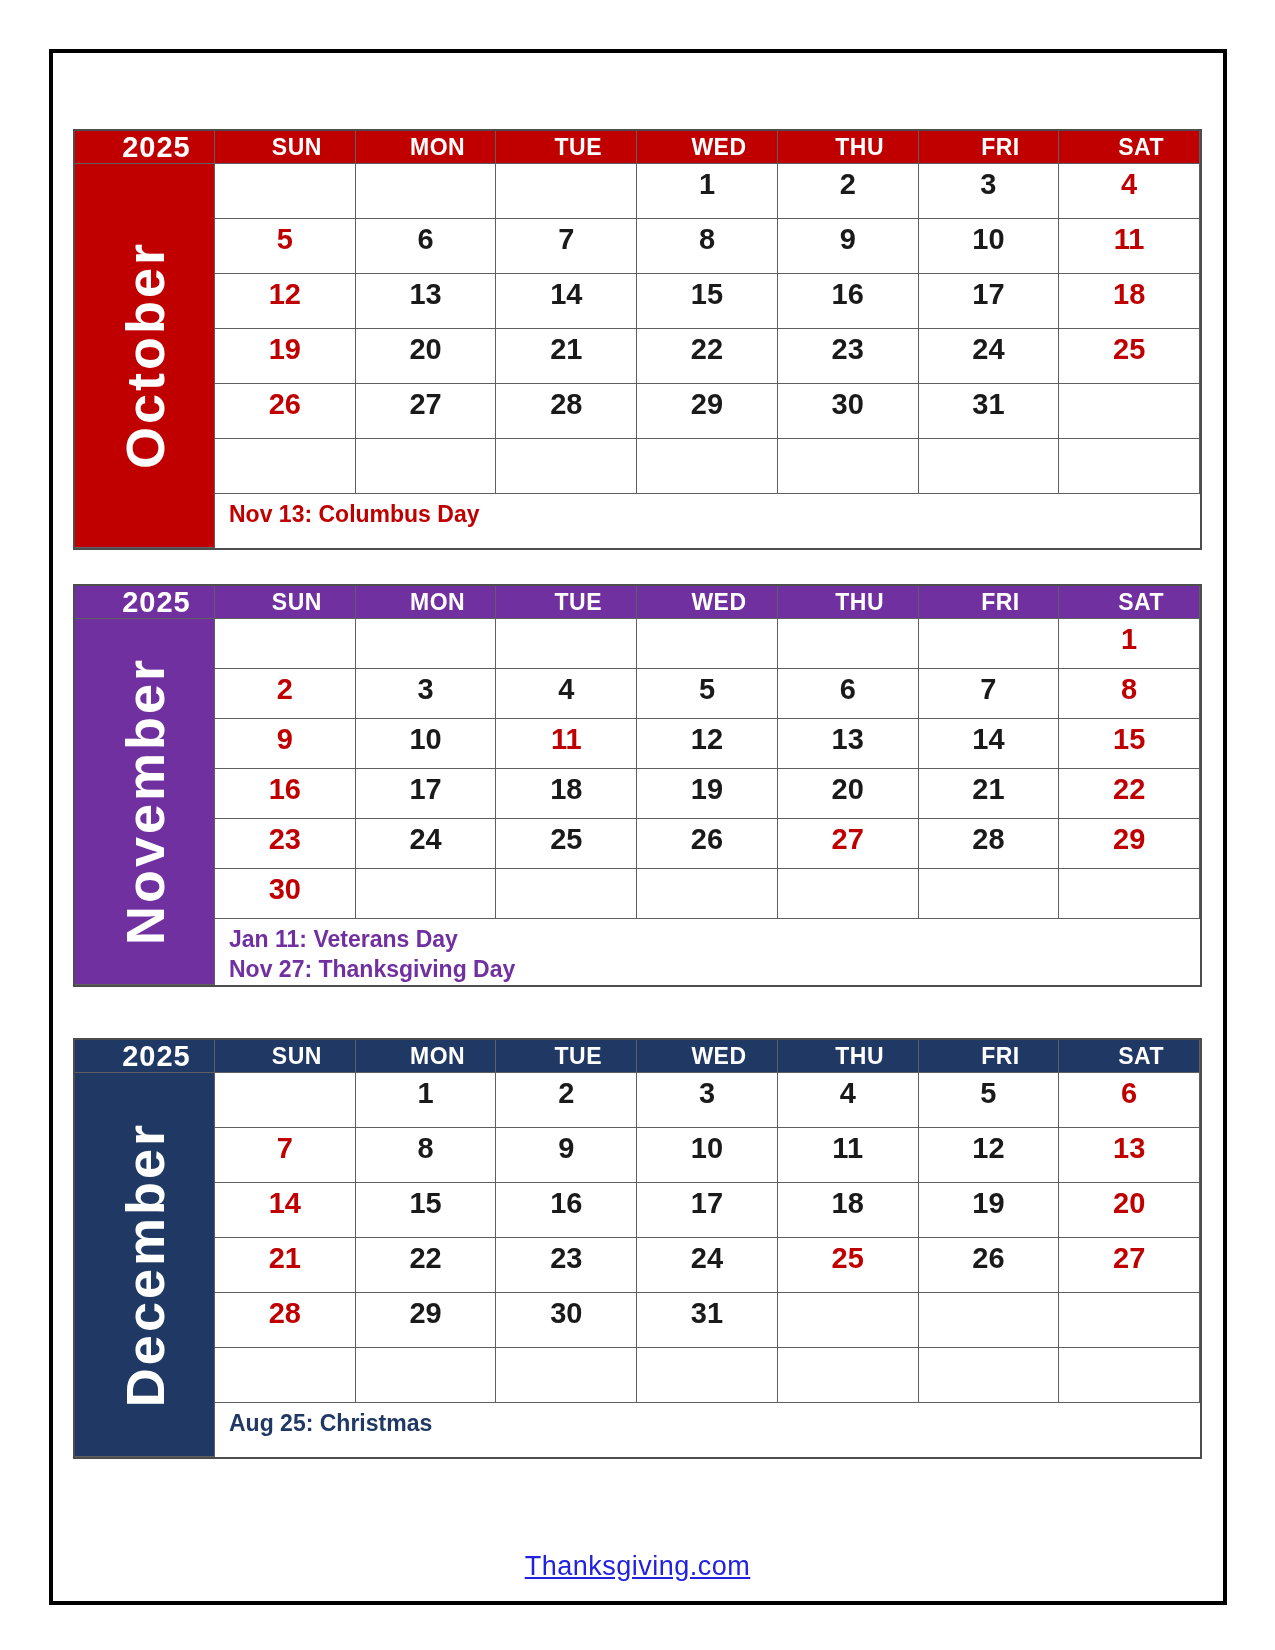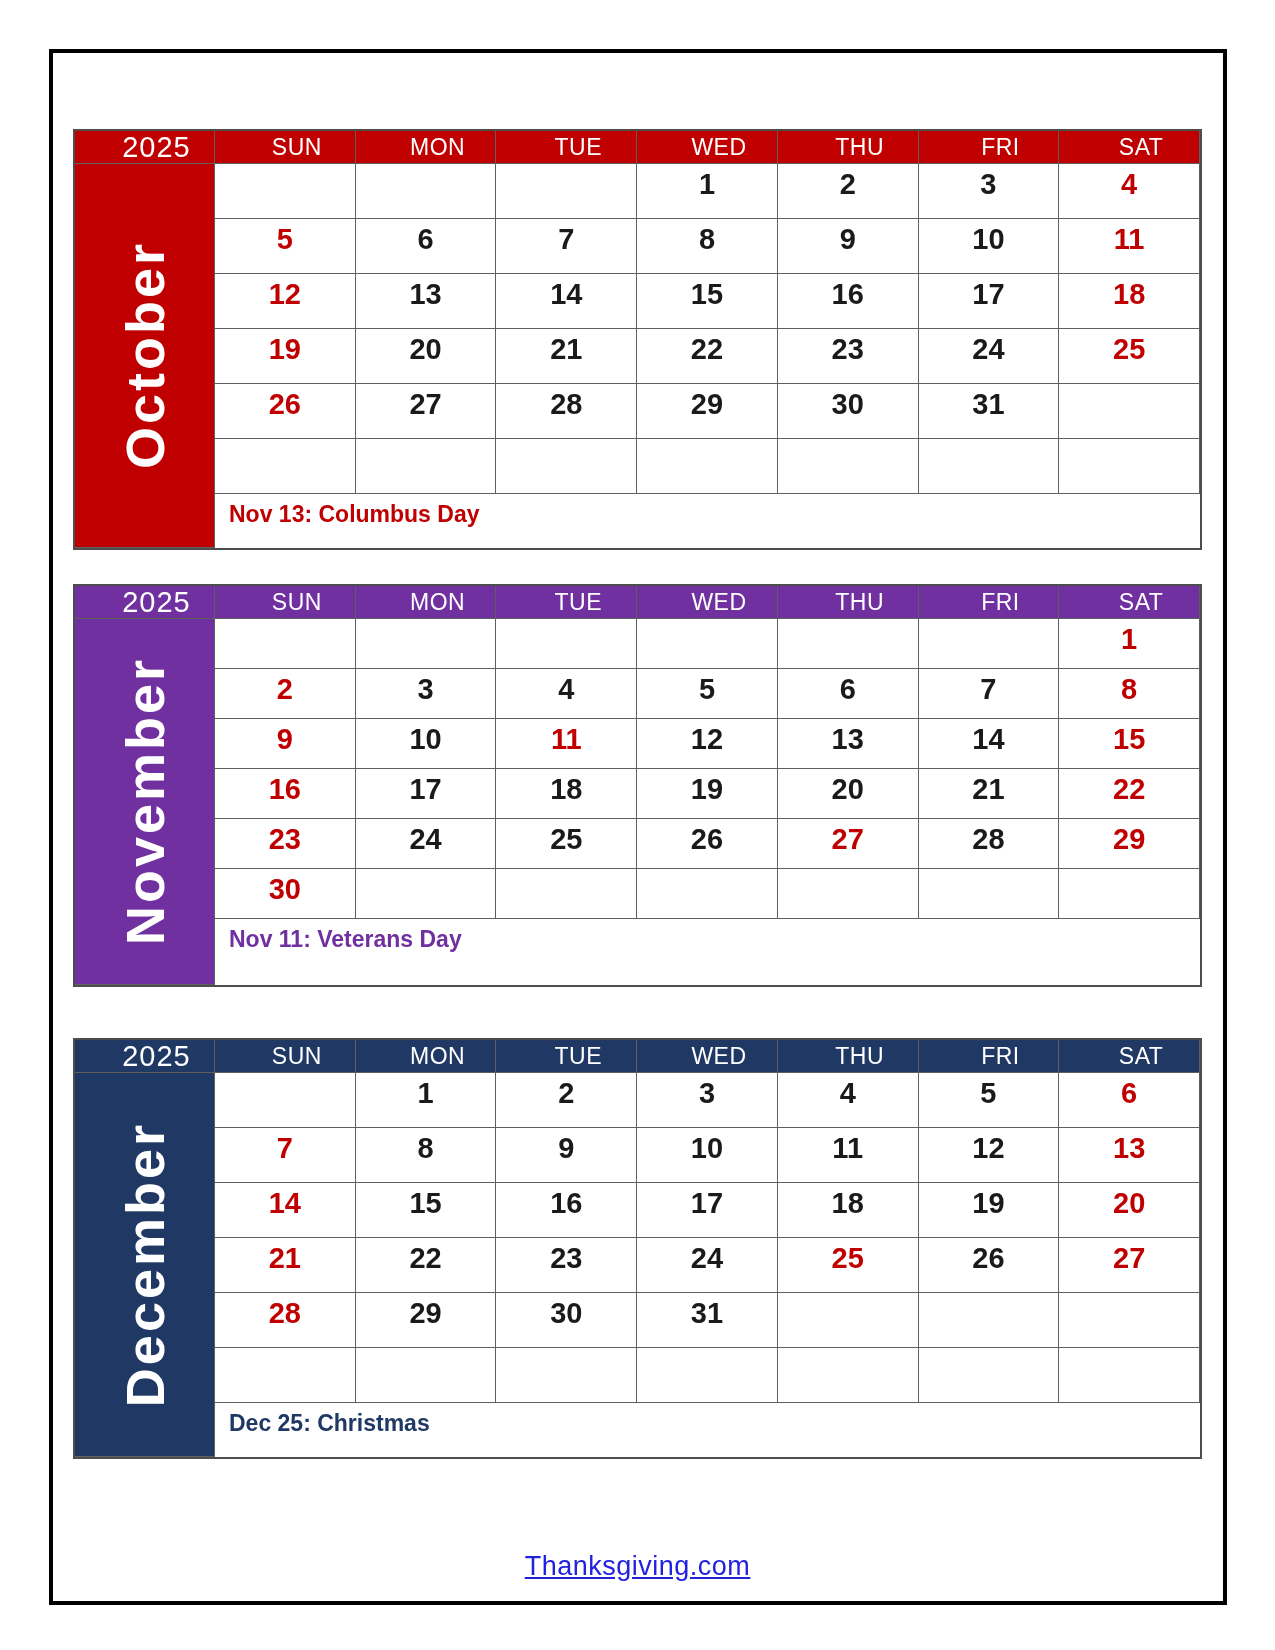--- a/index.html
+++ b/index.html
@@ -15,21 +15,21 @@
     position:absolute;left:73px;width:1129px;
     display:grid;grid-template-columns:140px repeat(7,1fr);
     grid-template-rows:33px repeat(6,var(--rowh)) 1fr;
     border:2px solid #4d4d4d;box-sizing:border-box;background:#ffffff;
   }
   .cal-0{top:129px;height:421px;--rowh:55px;}
   .cal-1{top:584px;height:403px;--rowh:50px;}
   .cal-2{top:1038px;height:421px;--rowh:55px;}
   .cell{border-right:1.5px solid #5f5f5f;border-bottom:1.5px solid #5f5f5f;box-sizing:border-box;}
   .hdr{
-    color:#ffffff;font-weight:normal;font-size:23px;letter-spacing:.5px;
+    color:#ffffff;font-weight:bold;font-size:23px;letter-spacing:.5px;
     display:flex;align-items:center;justify-content:center;padding-left:24px;
   }
   .year-cell{font-size:29px;letter-spacing:1px;}
   .side{
     grid-column:1;grid-row:2 / span 7;
     display:flex;align-items:center;justify-content:center;
   }
   .month-name{
     writing-mode:vertical-rl;transform:rotate(180deg);
     color:#ffffff;font-weight:bold;font-size:54px;letter-spacing:3px;white-space:nowrap;
@@ -162,21 +162,22 @@
       <div class="cell date" style="grid-area: 6 / 7;">28</div>
       <div class="cell date red" style="grid-area: 6 / 8;">29</div>
       <div class="cell date red" style="grid-area: 7 / 2;">30</div>
       <div class="cell date" style="grid-area: 7 / 3;"></div>
       <div class="cell date" style="grid-area: 7 / 4;"></div>
       <div class="cell date" style="grid-area: 7 / 5;"></div>
       <div class="cell date" style="grid-area: 7 / 6;"></div>
       <div class="cell date" style="grid-area: 7 / 7;"></div>
       <div class="cell date" style="grid-area: 7 / 8;"></div>
       <div class="note" style="color: rgb(112, 48, 160);">
-        <div>Nov 11: Veterans Day</div>
+        <div>Jan 11: Veterans Day</div>
+        <div>Nov 27: Thanksgiving Day</div>
       </div>
     </div>
     <div class="cal cal-2">
       <div class="cell hdr year-cell" style="background-color: rgb(31, 56, 100);">2025</div>
       <div class="cell hdr" style="background-color: rgb(31, 56, 100); grid-area: 1 / 2;">SUN</div>
       <div class="cell hdr" style="background-color: rgb(31, 56, 100); grid-area: 1 / 3;">MON</div>
       <div class="cell hdr" style="background-color: rgb(31, 56, 100); grid-area: 1 / 4;">TUE</div>
       <div class="cell hdr" style="background-color: rgb(31, 56, 100); grid-area: 1 / 5;">WED</div>
       <div class="cell hdr" style="background-color: rgb(31, 56, 100); grid-area: 1 / 6;">THU</div>
       <div class="cell hdr" style="background-color: rgb(31, 56, 100); grid-area: 1 / 7;">FRI</div>
@@ -220,20 +221,20 @@
       <div class="cell date" style="grid-area: 6 / 7;"></div>
       <div class="cell date" style="grid-area: 6 / 8;"></div>
       <div class="cell date" style="grid-area: 7 / 2;"></div>
       <div class="cell date" style="grid-area: 7 / 3;"></div>
       <div class="cell date" style="grid-area: 7 / 4;"></div>
       <div class="cell date" style="grid-area: 7 / 5;"></div>
       <div class="cell date" style="grid-area: 7 / 6;"></div>
       <div class="cell date" style="grid-area: 7 / 7;"></div>
       <div class="cell date" style="grid-area: 7 / 8;"></div>
       <div class="note" style="color: rgb(31, 56, 100);">
-        <div>Dec 25: Christmas</div>
+        <div>Aug 25: Christmas</div>
       </div>
     </div>
   </div>
 
 <div class="footer">
   <a href="#" style="color: rgb(33, 33, 222);">Thanksgiving.com</a>
 </div>
 
 </body></html>

